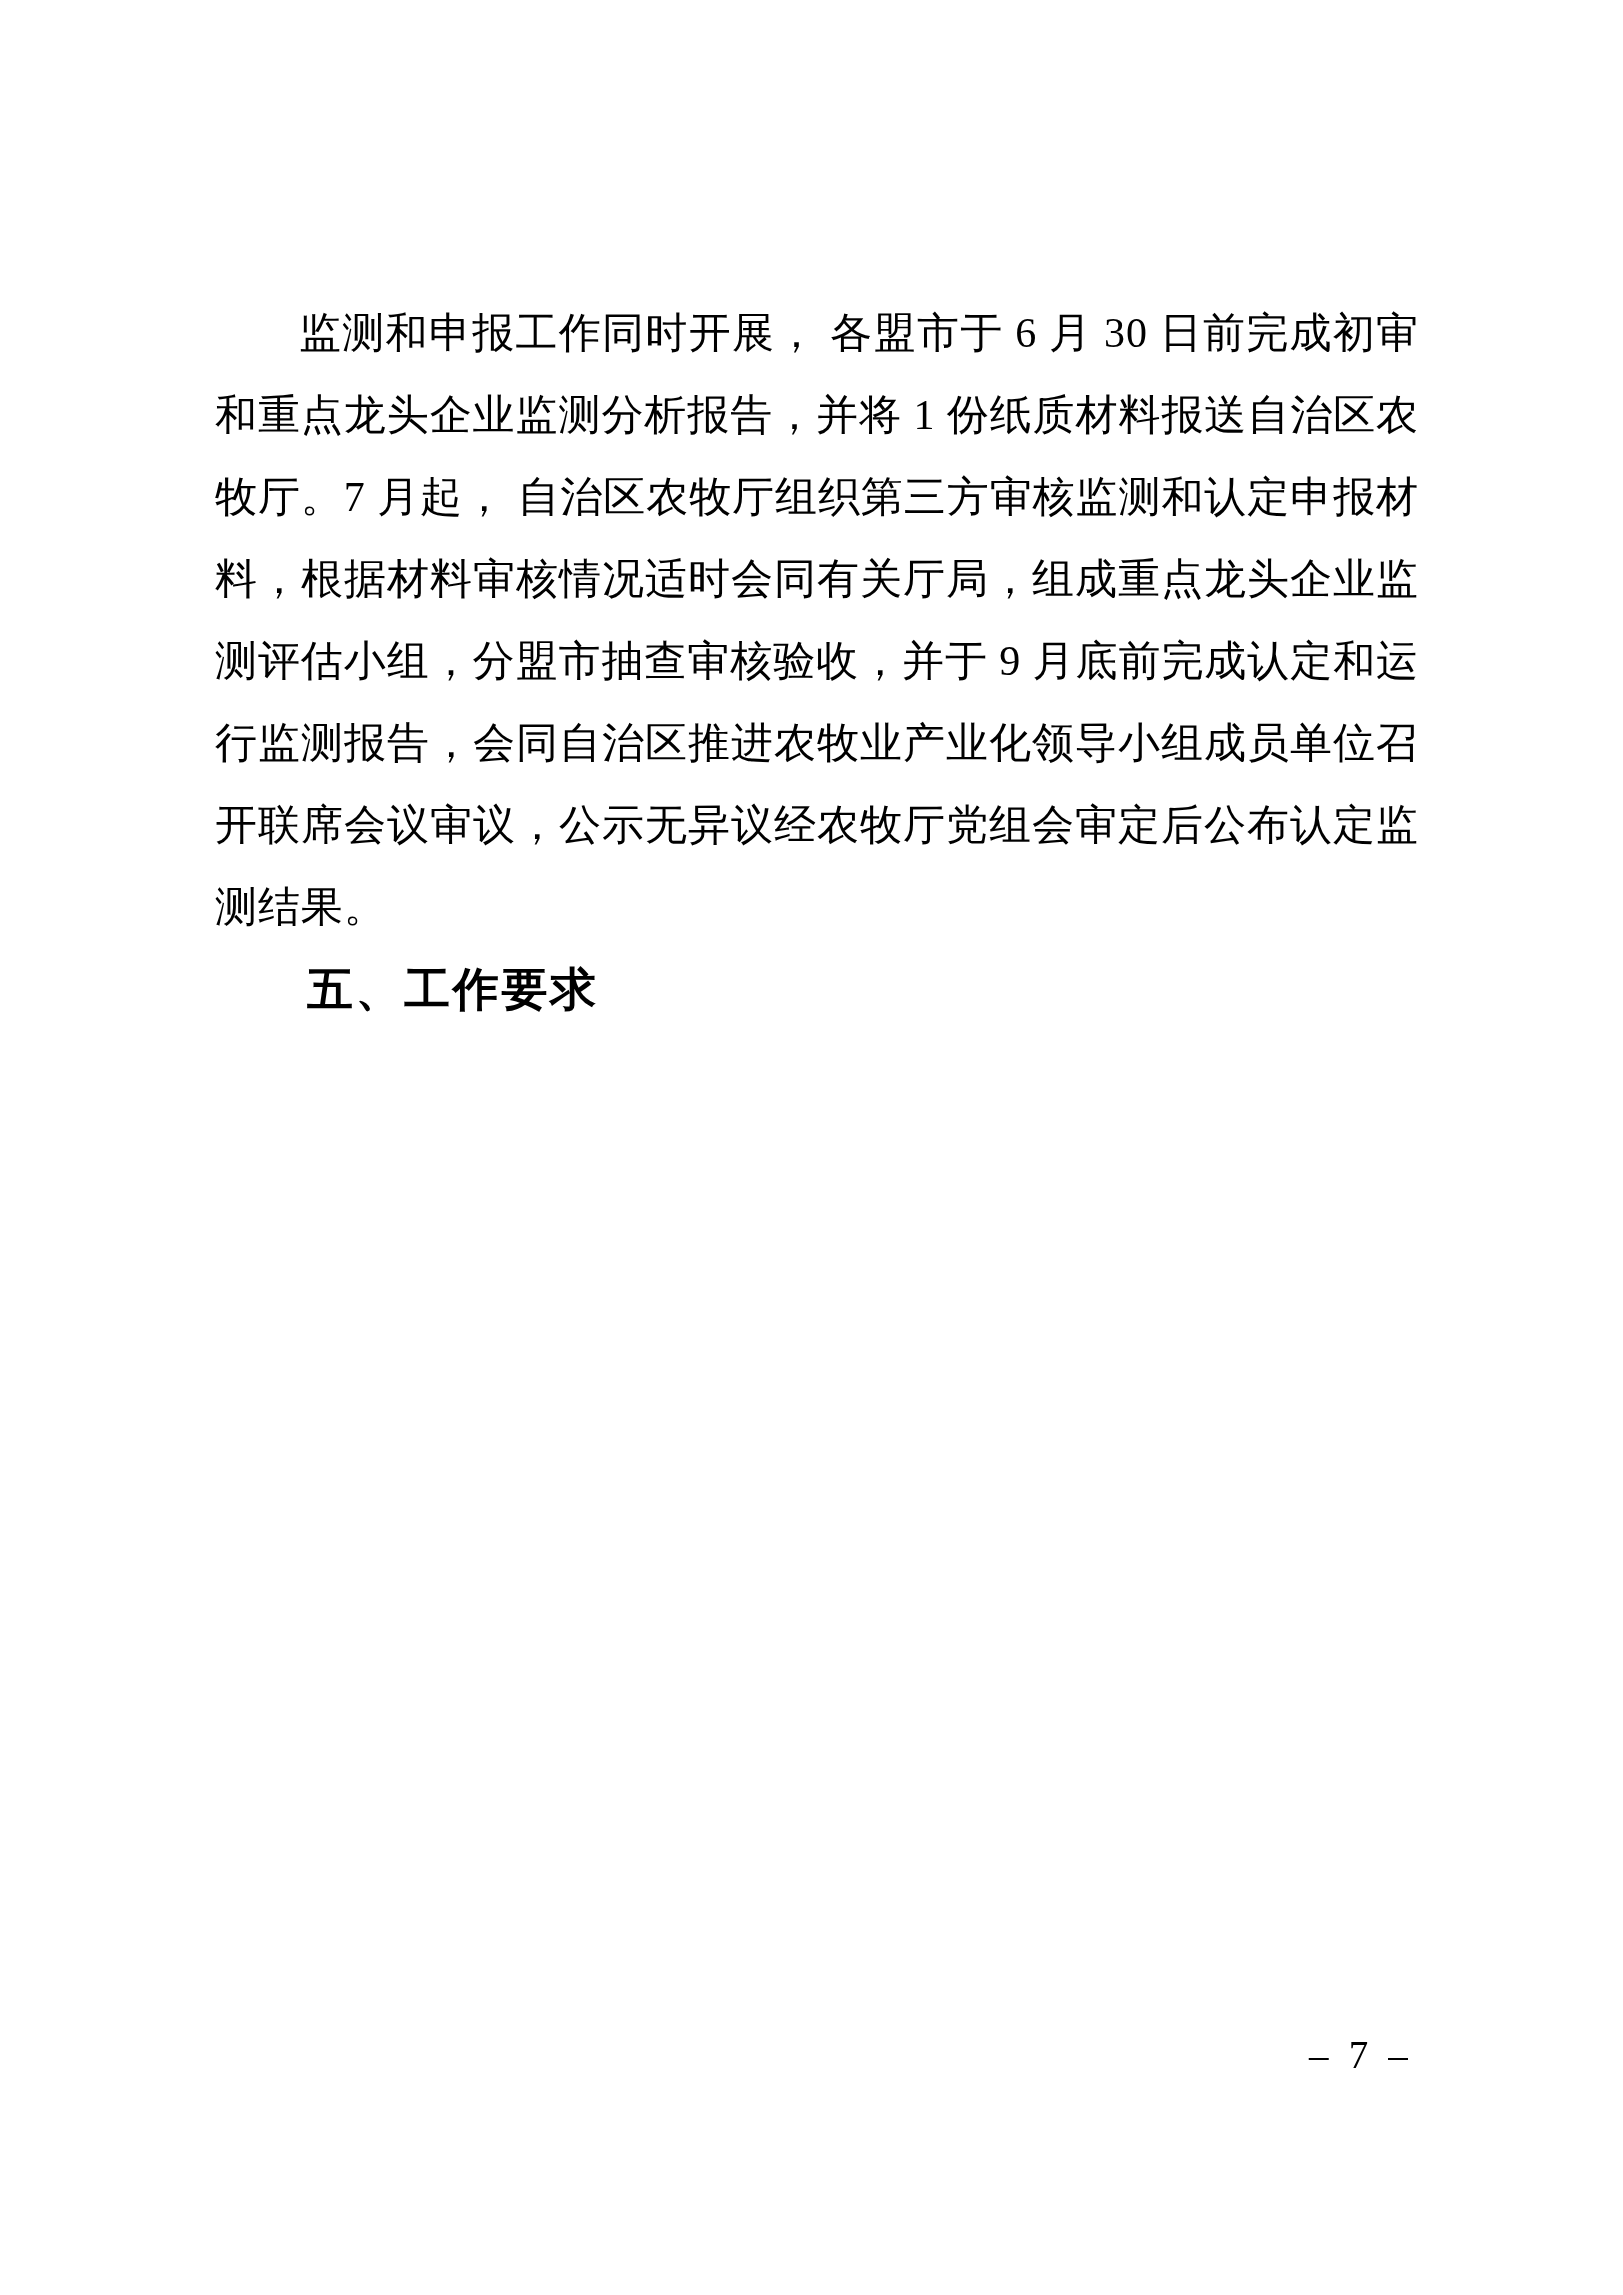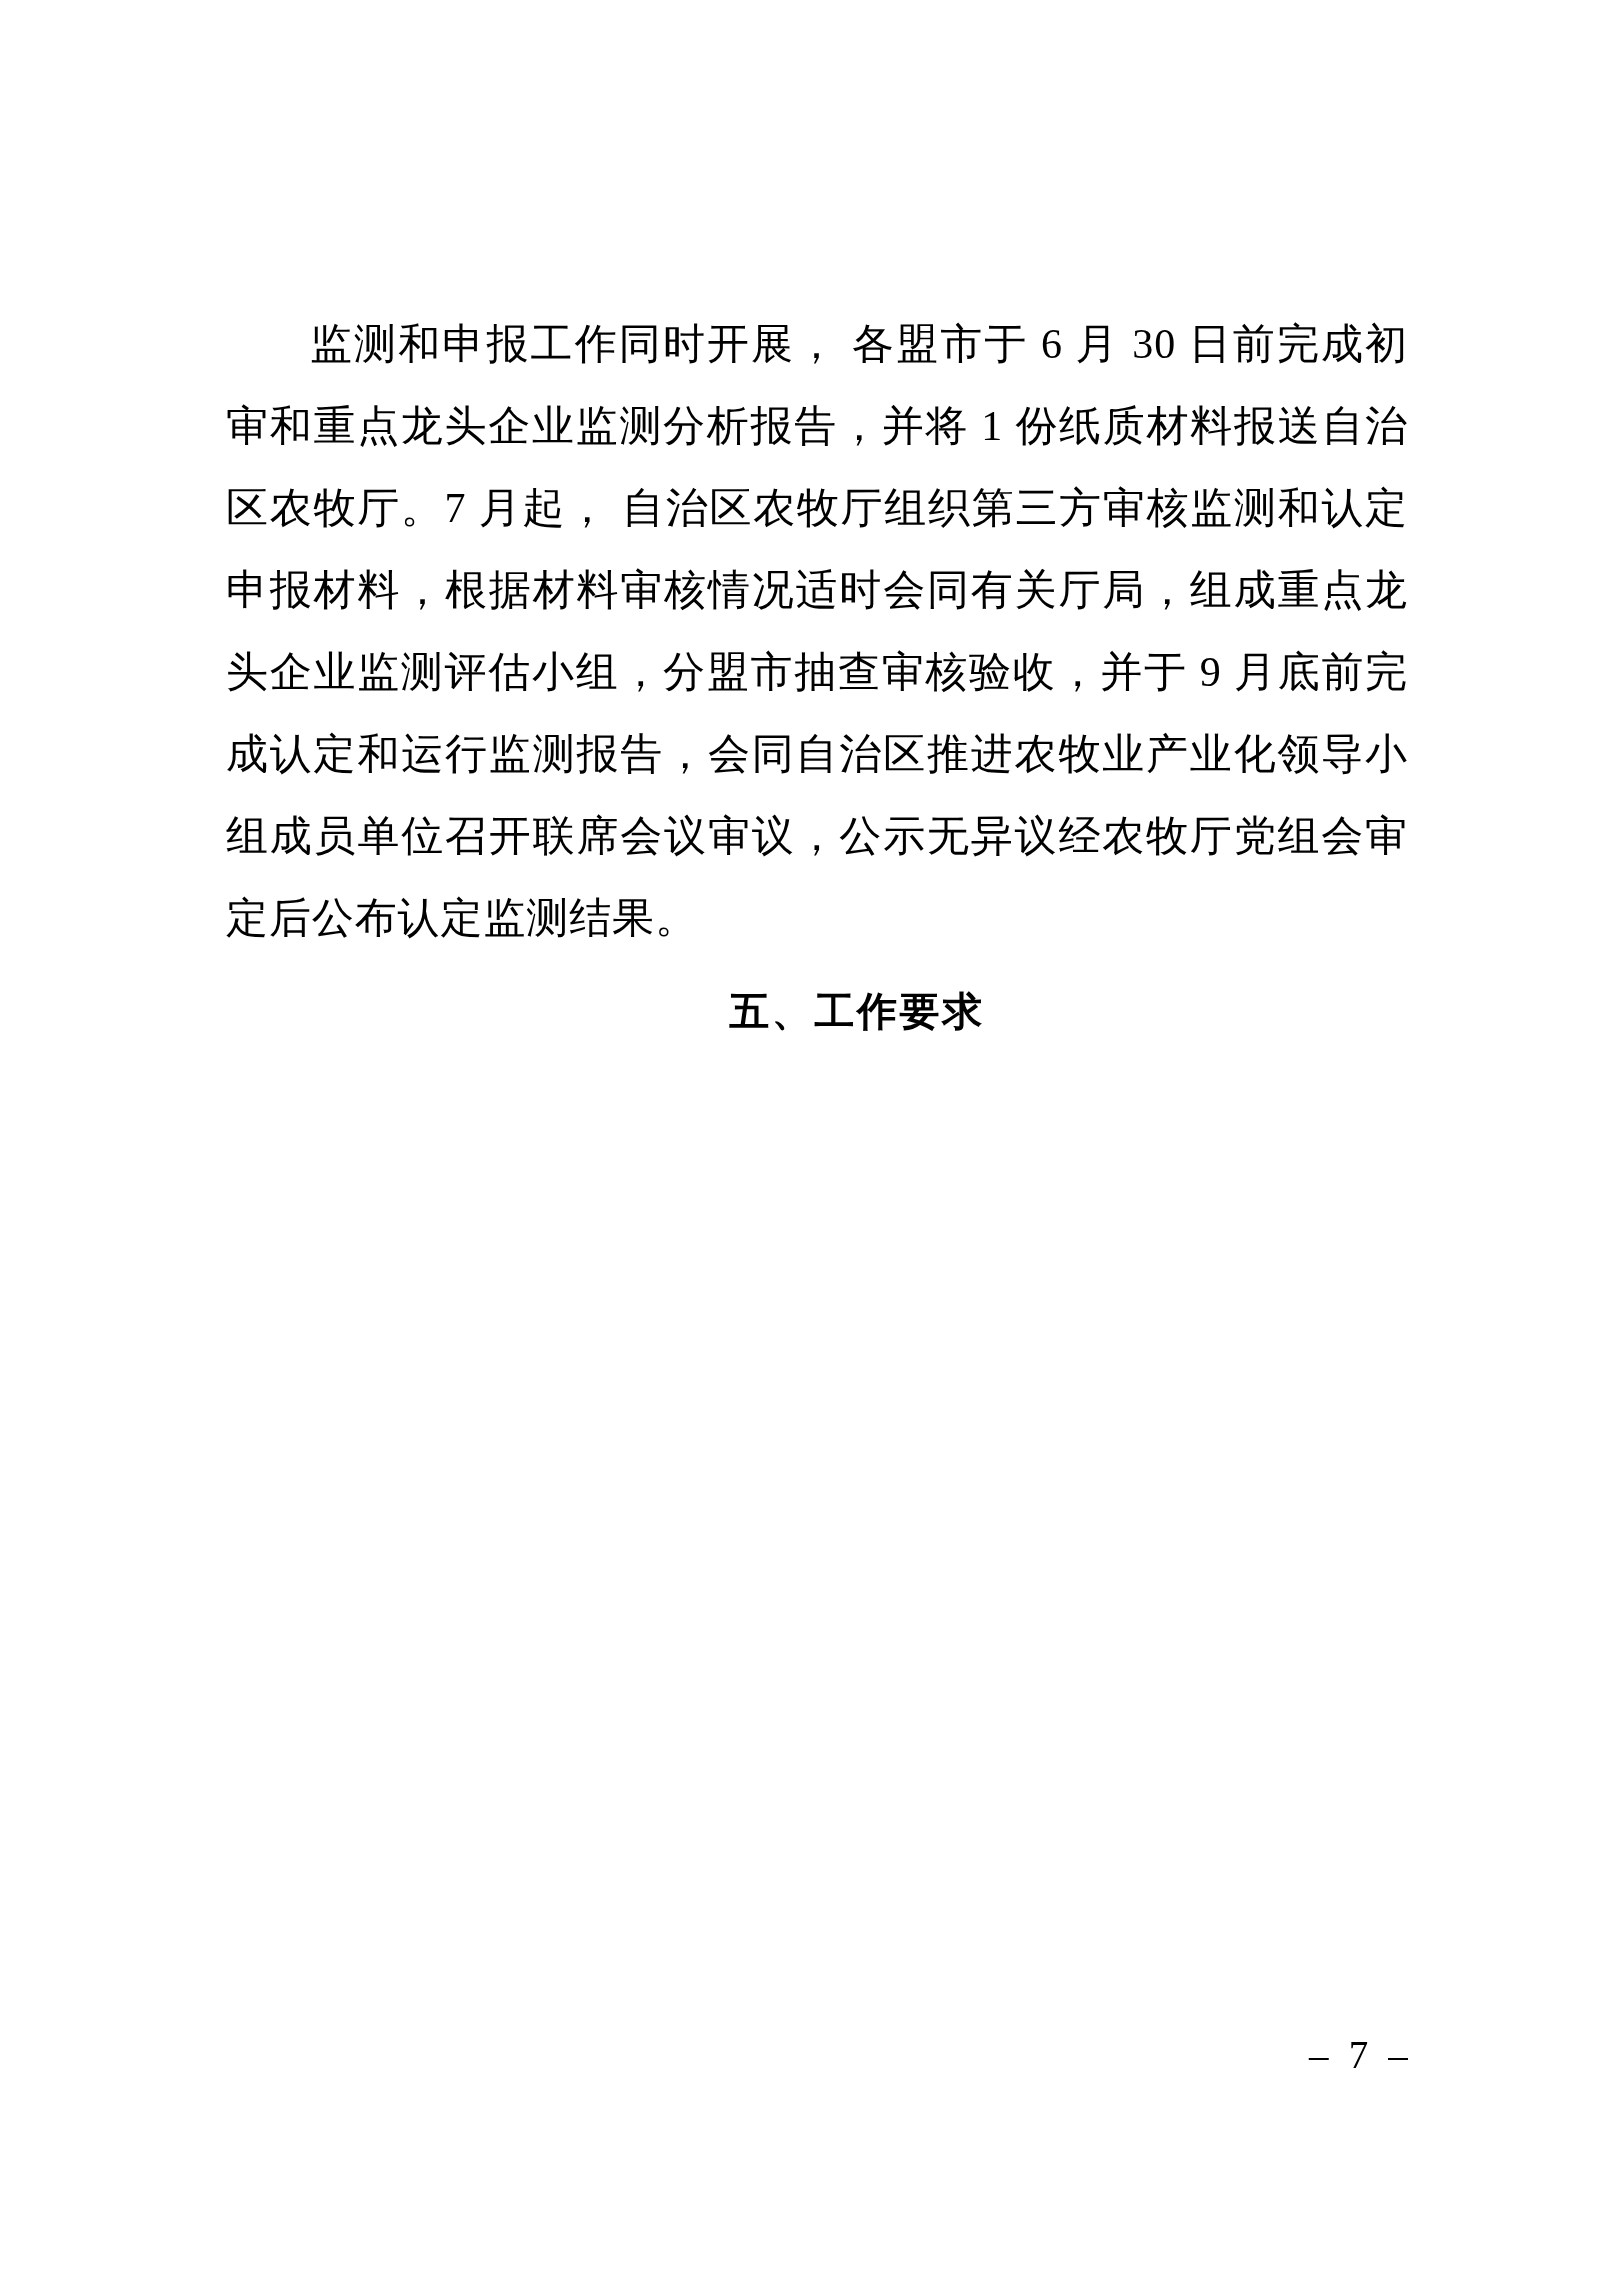--- a/index.html
+++ b/index.html
@@ -16,40 +16,39 @@
     color: #000000;
     font-family: "Liberation Serif", "DejaVu Serif", serif;
   }
   .text-block {
     position: absolute;
     left: 215px;
     top: 292px;
     width: 1204px;
   }
   .para {
-    margin: 11px;
+    margin: 0;
     padding: 0;
     font-size: 42px;
     line-height: 82px;
     letter-spacing: 0.9px;
     text-align: justify;
     text-justify: inter-character;
     text-indent: 2em;
     font-family: "Liberation Serif", "DejaVu Serif", serif;
   }
   .heading {
     margin: 0;
     padding: 0;
-    font-size: 40px;
+    font-size: 46px;
     line-height: 82px;
     letter-spacing: 2.6px;
     font-weight: bold;
     text-indent: 2em;
     font-family: "Liberation Sans", "DejaVu Sans", sans-serif;
-    text-align: center;
   }
   .page-number {
     position: absolute;
     top: 2034px;
     right: 210px;
     font-size: 39px;
     line-height: 41px;
     letter-spacing: 5.2px;
     font-family: "Liberation Serif", "DejaVu Serif", serif;
   }

